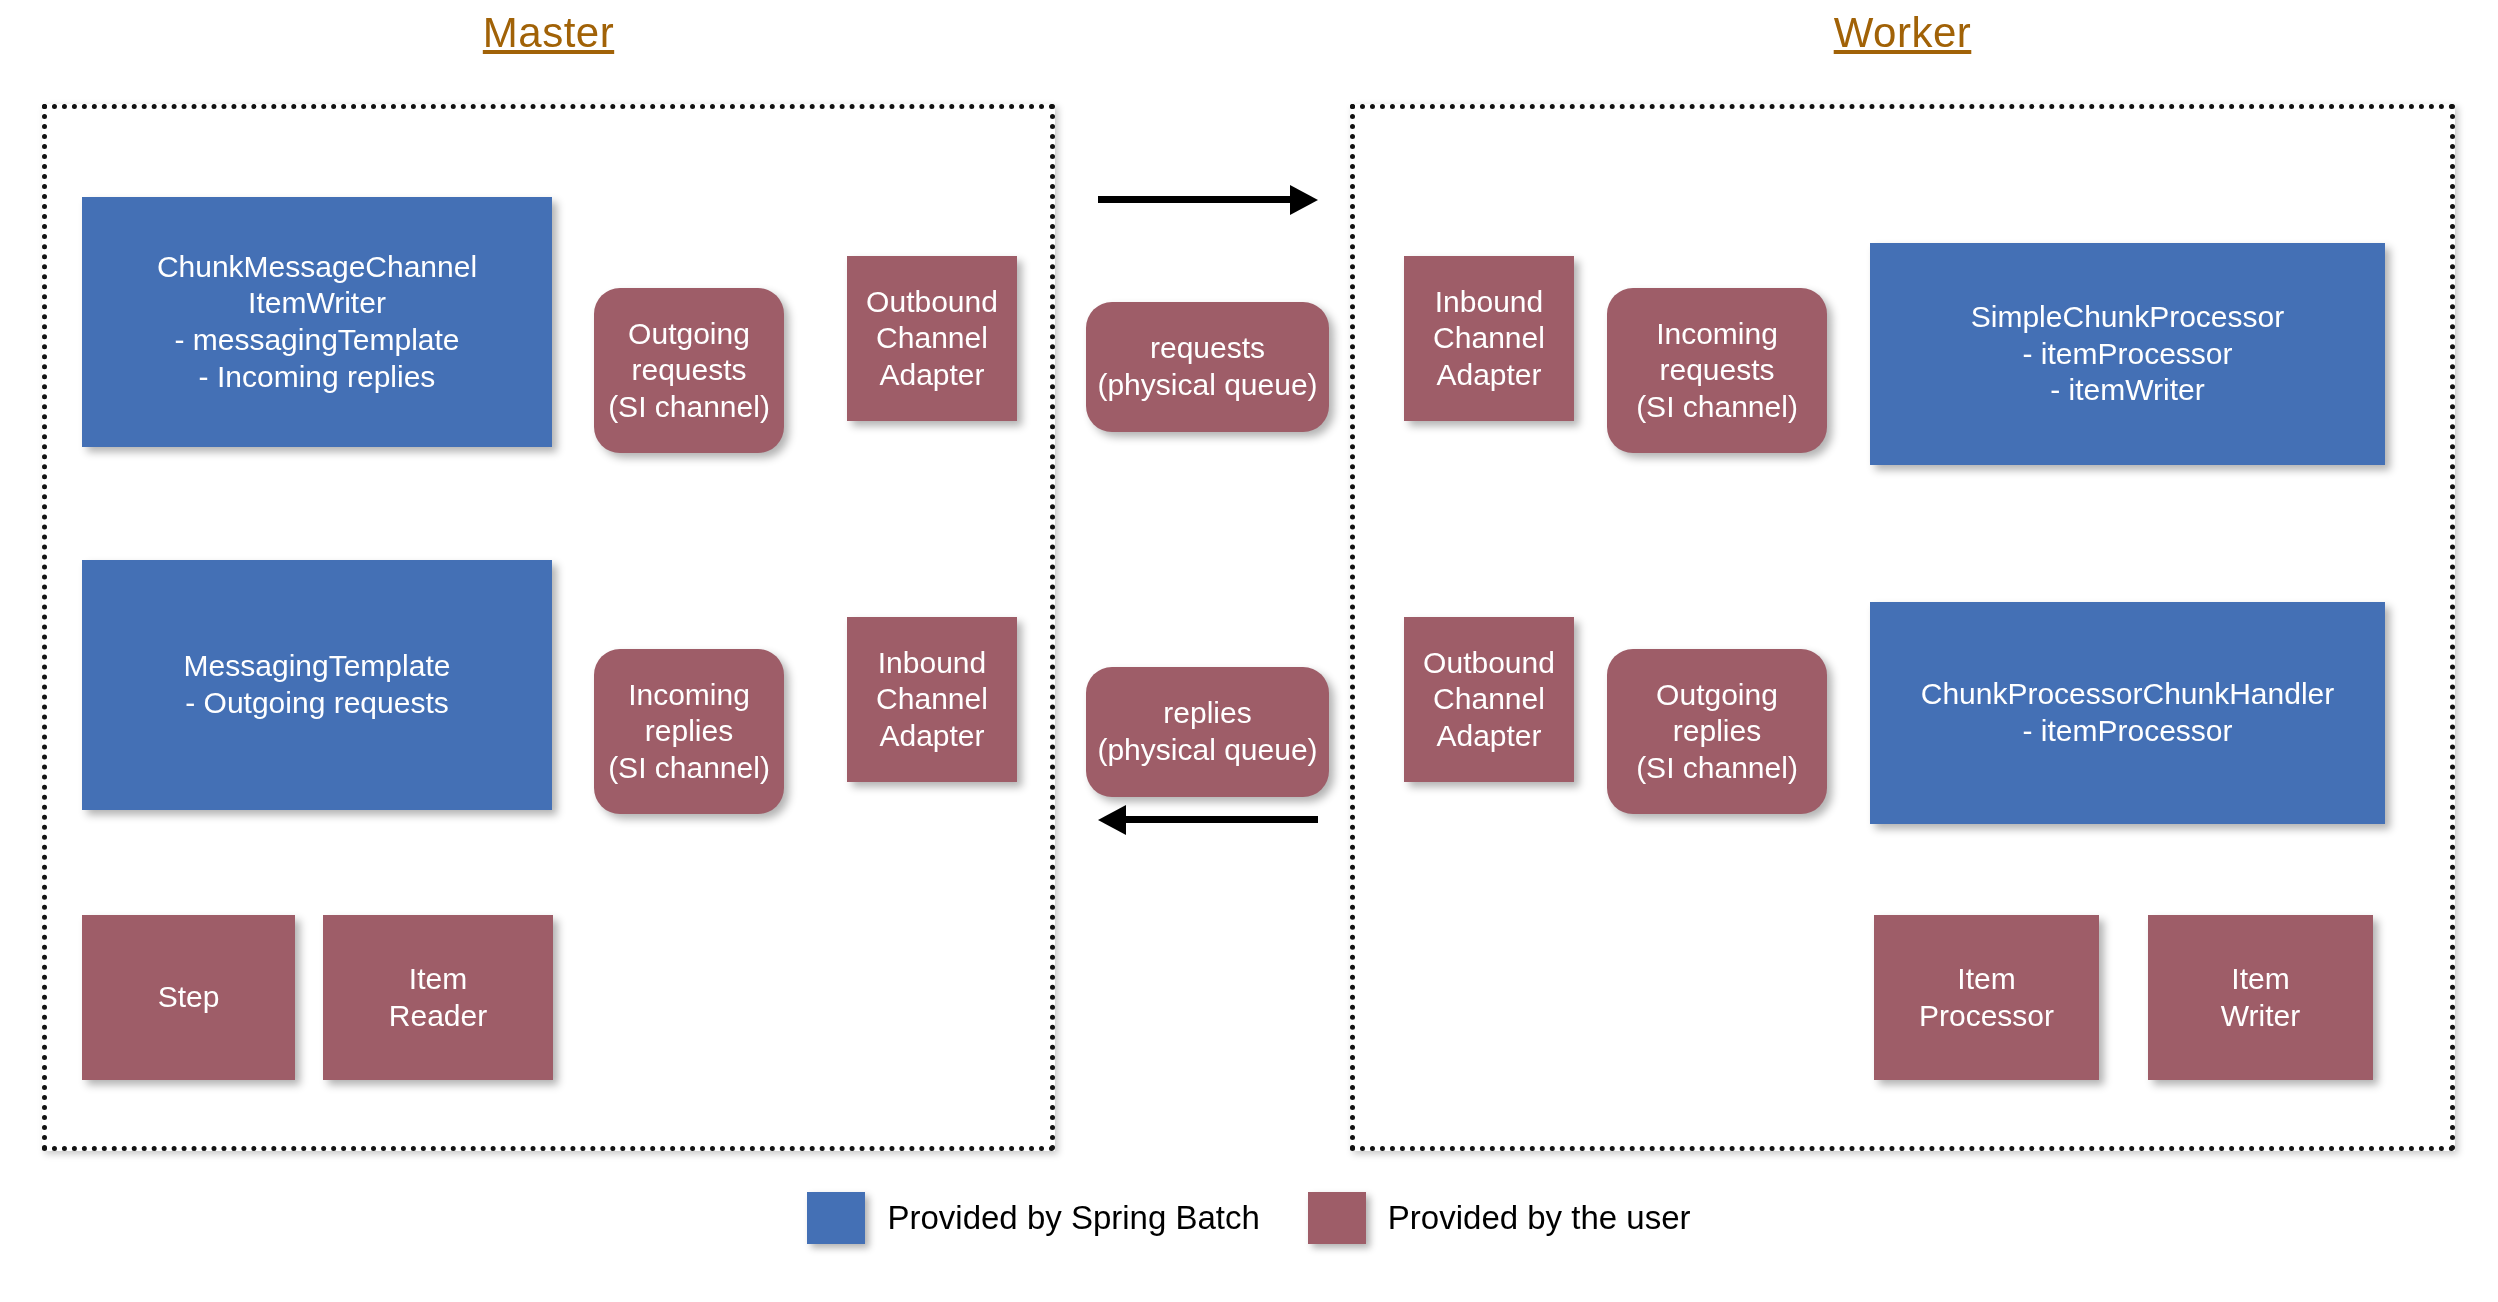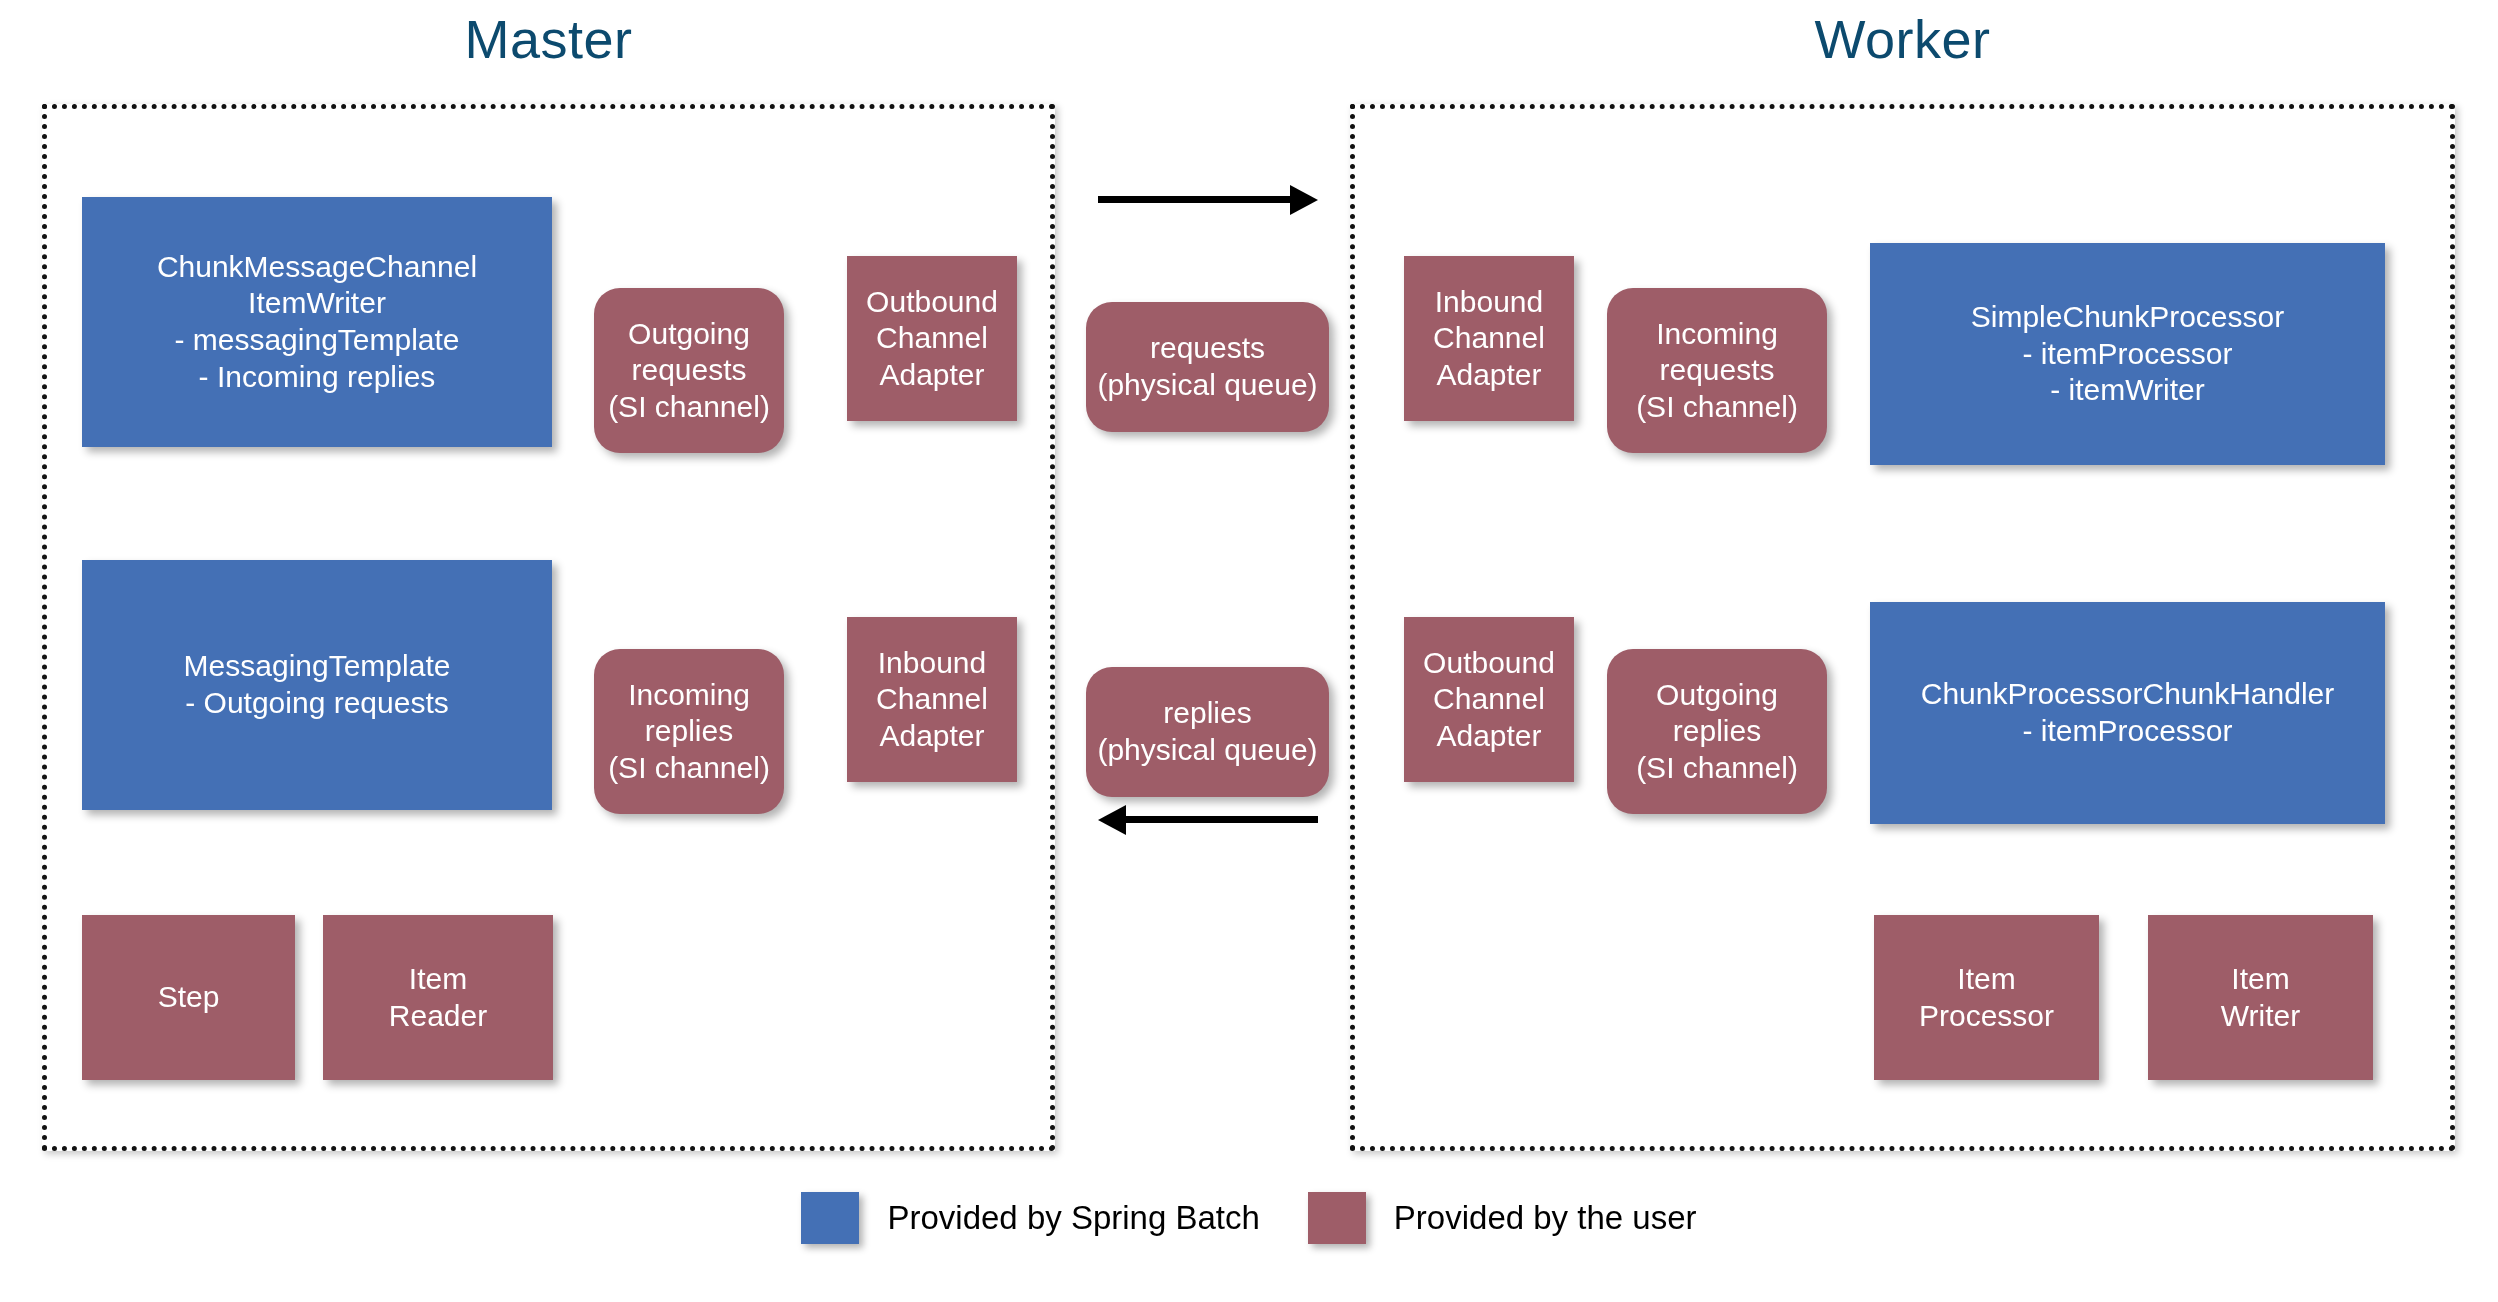--- a/index.html
+++ b/index.html
@@ -11,27 +11,28 @@
     width: 2498px;
     height: 1302px;
     position: relative;
     font-family: "Liberation Sans", sans-serif;
     overflow: hidden;
   }
 
   
   .panel-title {
     position: absolute;
-    font-size: 54px;
-    color: #0c4a6e;
+    font-size: 42px;
+    color: #a16207;
     font-weight: 400;
     text-align: center;
     letter-spacing: 0.5px;
     line-height: 1;
     white-space: nowrap;
+    text-decoration: underline;
   }
   #master-title { left: 42px;   top: 12px; width: 1013px; }
   #worker-title { left: 1350px; top: 12px; width: 1105px; }
 
   
   .panel {
     position: absolute;
     box-sizing: border-box;
     border: 5px dotted #111111;
     background: transparent;
@@ -84,21 +85,21 @@
     top: 1192px;
     width: 2498px;
     display: flex;
     align-items: center;
     justify-content: center;
     gap: 48px;
   }
   .legend-item {
     display: flex;
     align-items: center;
-    gap: 28px;
+    gap: 22px;
   }
   .legend-swatch {
     width: 58px;
     height: 52px;
     box-shadow: 4px 4px 7px rgba(0,0,0,0.30);
     flex: 0 0 auto;
   }
   .legend-swatch.blue   { background: #4470b5; }
   .legend-swatch.maroon { background: #9e5d68; }
   .legend-label {

